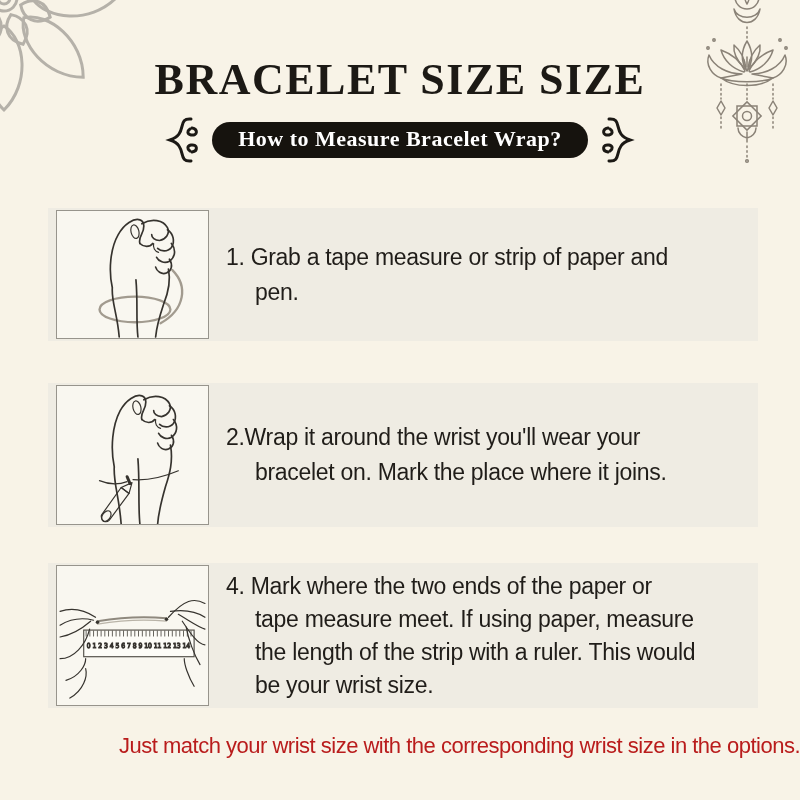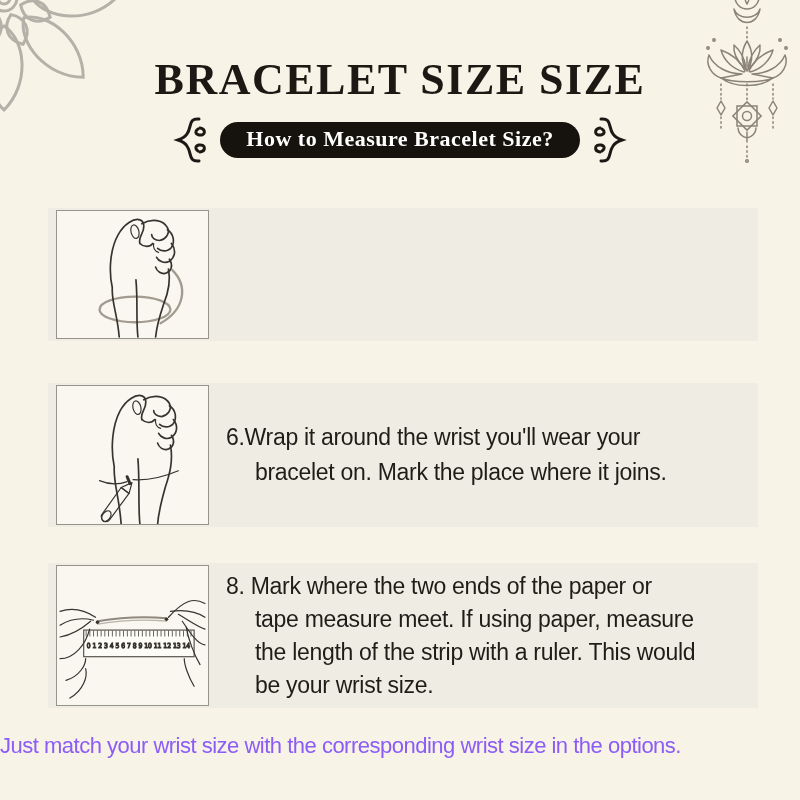--- a/index.html
+++ b/index.html
@@ -44,22 +44,22 @@
   .art{stroke:var(--art);fill:none;stroke-width:1.7;stroke-linecap:round;stroke-linejoin:round;}
   .art-thin{stroke:var(--art);fill:none;stroke-width:1.2;stroke-linecap:round;}
   .tape{stroke:var(--tape);fill:none;stroke-width:2.4;stroke-linecap:round;}
   .step-text{
     margin-left:17px;margin-right:6px;max-width:540px;
     white-space:pre-line;padding-left:29px;text-indent:-29px;
     font-size:23px;line-height:35px;letter-spacing:-0.3px;color:#201d19;
   }
   .step-3 .step-text{line-height:33px;}
   .footer{
-    position:absolute;top:733px;left:0;width:800px;text-align:left;
-    font-size:22px;letter-spacing:-0.5px;color:#8b5cf6;
+    position:absolute;top:733px;left:0;width:800px;text-align:right;
+    font-size:22px;letter-spacing:-0.5px;color:#b91c1c;
   }
   .mandala{position:absolute;top:-18px;left:-18px;}
   .mandala path,.mandala circle{stroke:var(--mandala);fill:none;stroke-width:3;}
   .lotus{position:absolute;top:0;right:0;}
   .lotus path,.lotus circle,.lotus line{stroke:var(--lotus);fill:none;stroke-width:1.5;stroke-linecap:round;stroke-linejoin:round;}
   .lotus .dots{stroke-dasharray:1.5 3.2;}
   .ruler-num{font-family:"DejaVu Sans",sans-serif;font-size:7px;fill:#4c4943;letter-spacing:0;}
 </style>
 </head>
 <body>
@@ -117,21 +117,21 @@
 </svg>
 
 <h1 class="title">BRACELET SIZE SIZE</h1>
 
 <div class="badge-row">
   <svg class="flourish" width="34" height="52" viewBox="0 0 34 52" aria-hidden="true">
     <path d="M26,5 C15,4 19,13 14,20 C12,23 8,25 5,26 C8,27 12,29 14,32 C19,39 15,48 26,47"></path>
     <path d="M27,14 C33,15 33,22 26,21 C22,20 22,17 25,15"></path>
     <path d="M27,38 C33,37 33,30 26,31 C22,32 22,35 25,37"></path>
   </svg>
-  <div class="badge-pill">How to Measure Bracelet Size?</div>
+  <div class="badge-pill">How to Measure Bracelet Wrap?</div>
   <svg class="flourish" width="34" height="52" viewBox="0 0 34 52" aria-hidden="true">
     <g transform="translate(34,0) scale(-1,1)">
       <path d="M26,5 C15,4 19,13 14,20 C12,23 8,25 5,26 C8,27 12,29 14,32 C19,39 15,48 26,47"></path>
       <path d="M27,14 C33,15 33,22 26,21 C22,20 22,17 25,15"></path>
       <path d="M27,38 C33,37 33,30 26,31 C22,32 22,35 25,37"></path>
     </g>
   </svg>
 </div>
 
 <div class="step step-1">
@@ -146,20 +146,22 @@
         <path d="M111,19 C117,23 119,31 115,37 C111,42 104,41 101,38"></path>
         <path d="M115,33 C120,39 119,47 113,51 C108,54 102,51 100,47"></path>
         <path d="M113,49 C117,55 115,61 110,63 C105,65 100,61 99,57"></path>
         <path d="M112,59 C115,73 111,85 107,95 C103,107 100,117 99,128"></path>
         <path d="M79,70 C81,92 79,110 81,128"></path>
         <path class="art-thin" d="M97,33 C96,37 98,41 102,42"></path>
         <ellipse class="art-thin" cx="78" cy="21" rx="4" ry="7" transform="rotate(-14 78 21)"></ellipse>
       </g>
     </svg>
   </div>
+  <div class="step-text">1. Grab a tape measure or strip of paper and
+pen.</div>
 </div>
 
 <div class="step step-2">
   <div class="illus">
     <svg viewBox="0 0 151 140" aria-hidden="true">
       <g class="art">
         <path d="M64,140 C62,112 56,98 57,82 C53,63 55,40 63,25 C69,14 79,8 85,10 C91,12 89,20 87,24 C85,28 84,31 85,34"></path>
         <path d="M85,34 C89,38 95,38 98,34"></path>
         <path d="M87,14 C97,8 109,10 113,18 C116,24 111,30 105,31 C100,31 97,28 97,25"></path>
         <path d="M113,20 C119,24 121,32 117,38 C113,43 106,42 103,39"></path>
@@ -170,21 +172,21 @@
         <path class="art-thin" d="M99,34 C98,38 100,42 104,43"></path>
         <ellipse class="art-thin" cx="80" cy="22" rx="4" ry="7" transform="rotate(-14 80 22)"></ellipse>
         <path class="art-thin" d="M42,96 C54,101 62,100 70,97 M76,95 C92,96 108,92 122,86"></path>
         <path d="M70,92 L73,99" stroke-width="3"></path>
         <path class="art-thin" d="M44,131 L64,103 L72,109 L52,136 C48,140 43,136 44,131 Z"></path>
         <path class="art-thin" d="M64,103 L72,109 L75,98 Z"></path>
         <ellipse class="art-thin" cx="49" cy="132" rx="4" ry="6" transform="rotate(35 49 132)"></ellipse>
       </g>
     </svg>
   </div>
-  <div class="step-text">6.Wrap it around the wrist you'll wear your
+  <div class="step-text">2.Wrap it around the wrist you'll wear your
 bracelet on. Mark the place where it joins.</div>
 </div>
 
 <div class="step step-3">
   <div class="illus">
     <svg viewBox="0 0 151 141" aria-hidden="true">
       <g class="art-thin">
         <path d="M40,56 C64,52 88,51 110,53" stroke="#8f897e" stroke-width="2"></path>
         <path d="M40,59 C64,55 88,54 110,56" stroke="#b9b3a7"></path>
         <circle cx="40" cy="57" r="1.8" fill="#36332e" stroke="none"></circle>
@@ -200,19 +202,19 @@
         <path d="M12,134 C26,126 30,112 28,104"></path>
         <path d="M149,38 C138,32 128,34 112,52"></path>
         <path d="M149,52 C140,46 128,44 114,46"></path>
         <path d="M149,64 C142,62 134,56 122,49"></path>
         <path d="M149,80 C142,80 134,68 126,56"></path>
         <path d="M144,100 C138,90 132,74 130,62"></path>
         <path d="M138,122 C132,112 128,100 128,94"></path>
       </g>
     </svg>
   </div>
-  <div class="step-text">8. Mark where the two ends of the paper or
+  <div class="step-text">4. Mark where the two ends of the paper or
 tape measure meet. If using paper, measure
 the length of the strip with a ruler. This would
 be your wrist size.</div>
 </div>
 
 <div class="footer">Just match your wrist size with the corresponding wrist size in the options.</div>
 
 </body></html>

